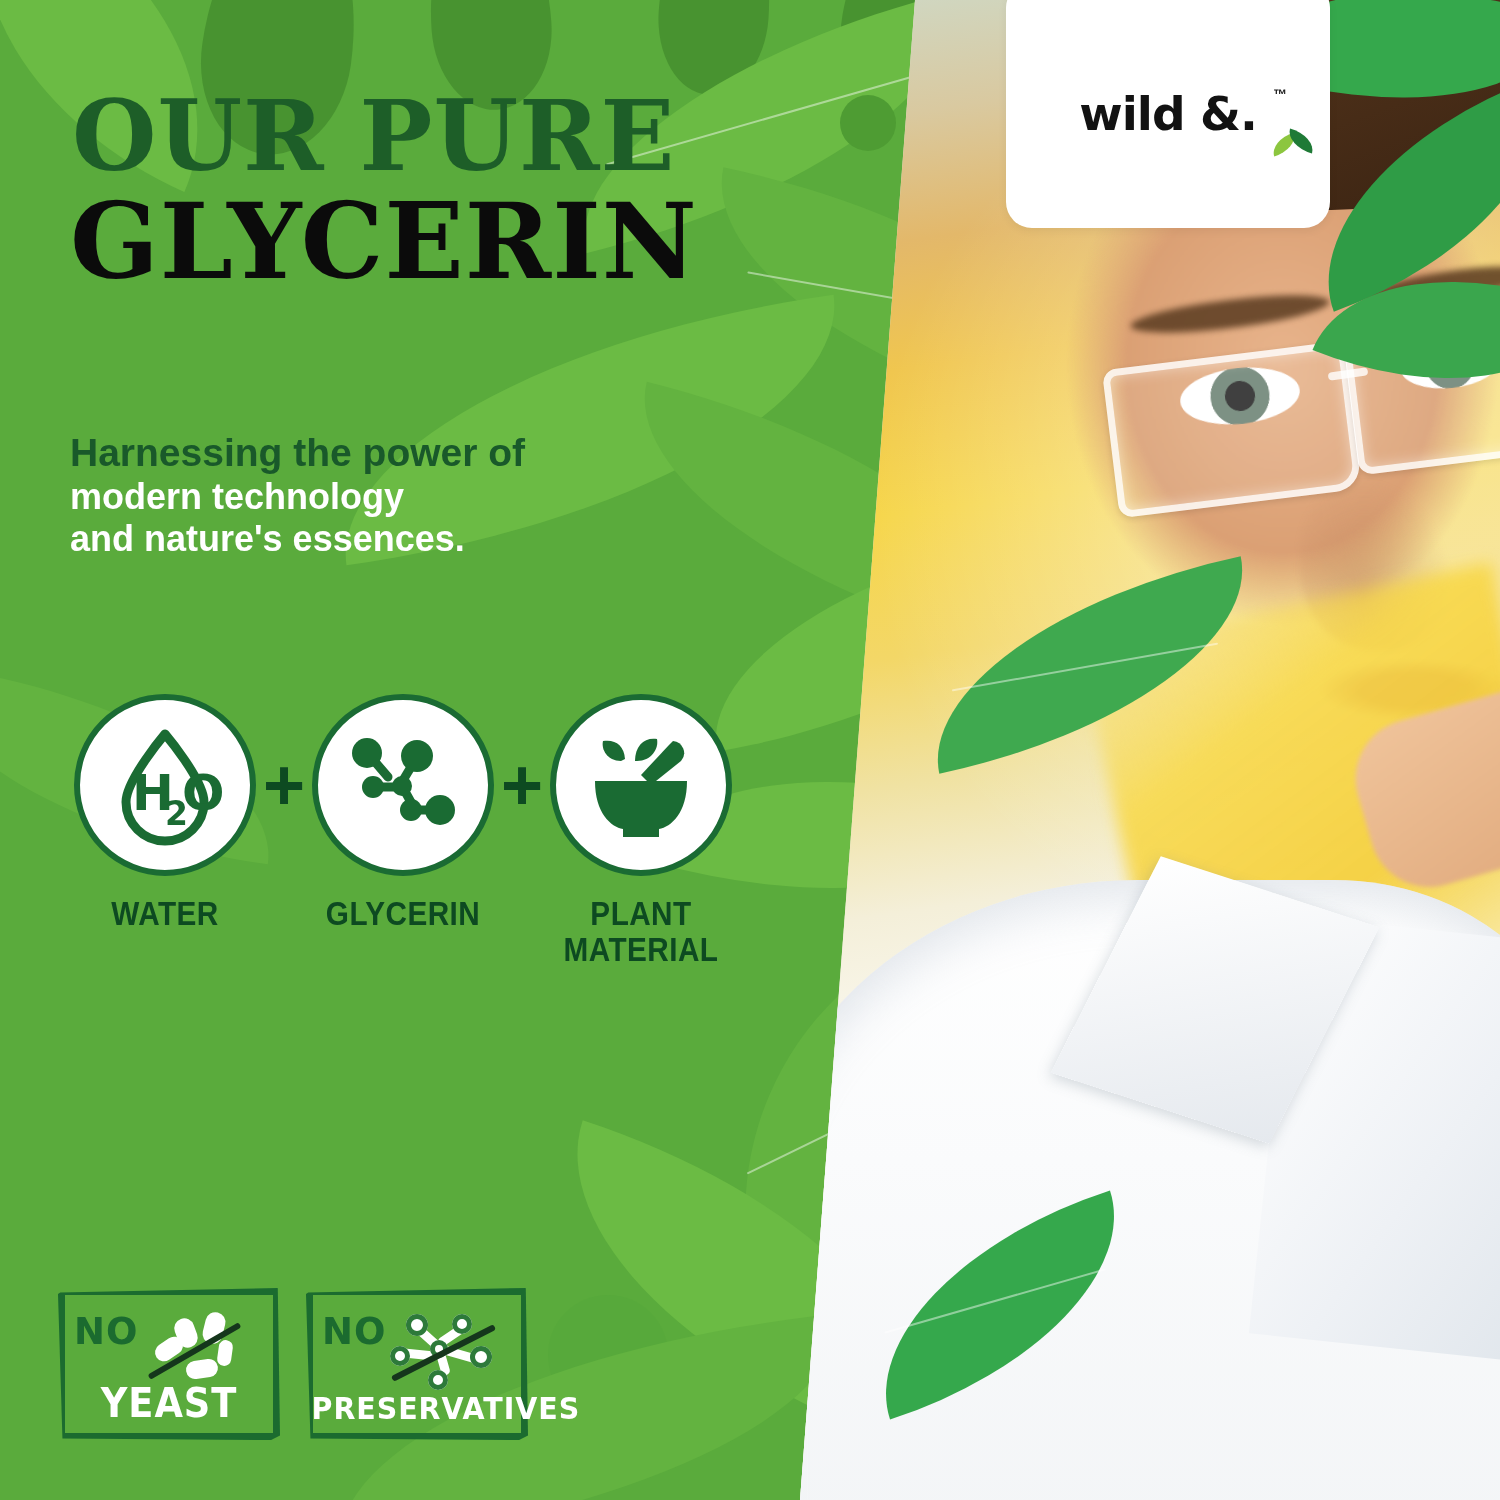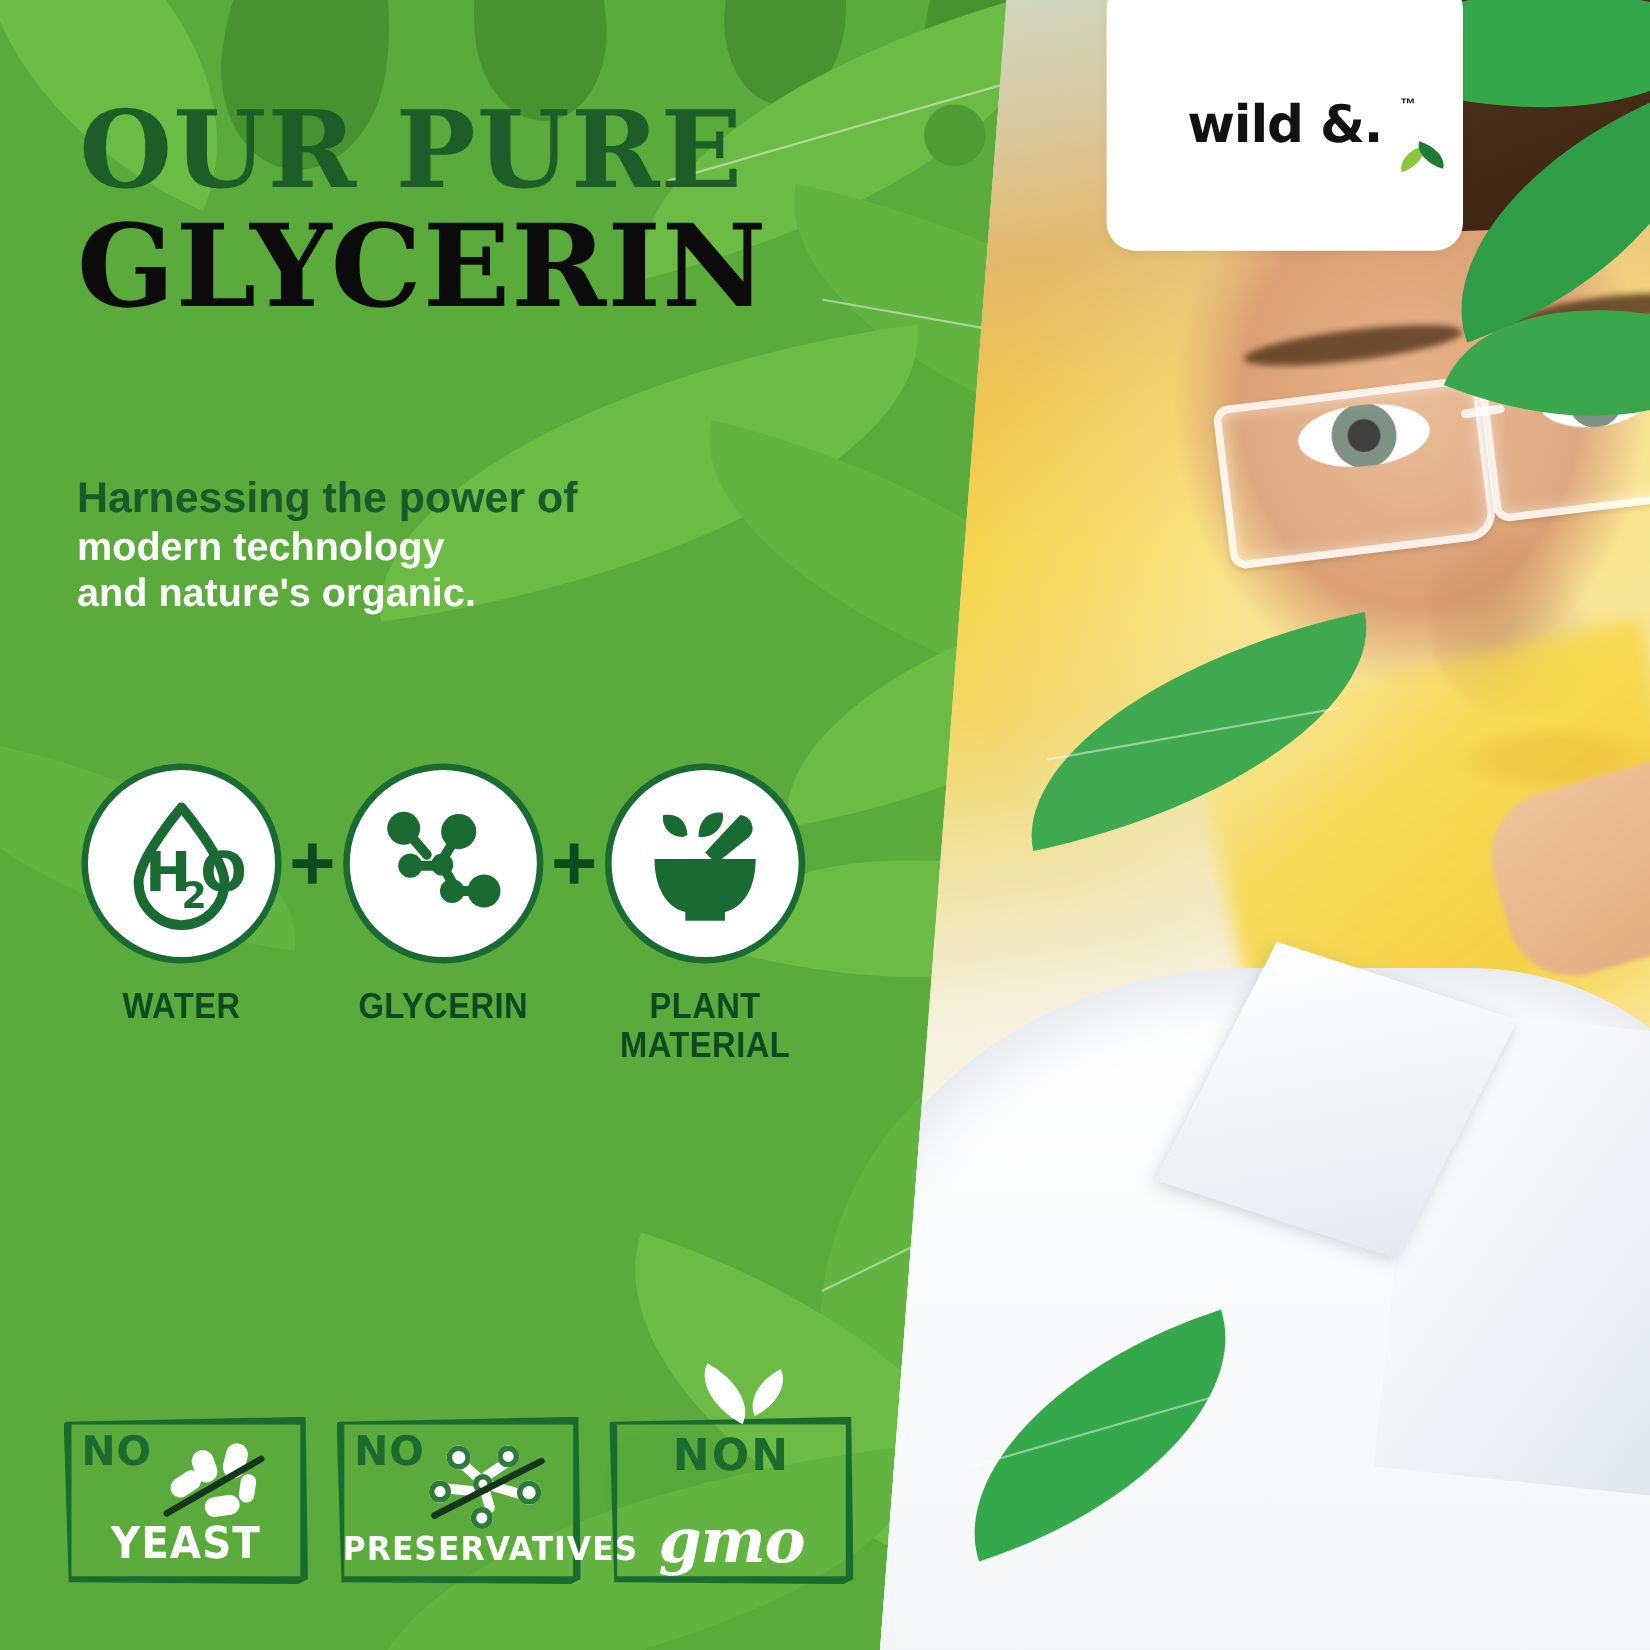--- a/index.html
+++ b/index.html
@@ -201,21 +201,21 @@
   }
 
   
   .claims{position:absolute;left:58px;top:1288px;width:760px;display:flex;gap:26px;}
   .claim{position:relative;width:222px;height:152px;}
   .claim-frame{
     position:absolute;inset:0;border:7px solid #1b6b2f;border-radius:3px;
     clip-path:polygon(1% 3%,99% 0,100% 97%,96% 100%,2% 99%,0 4%);
   }
   .claim-no{
-    position:absolute;left:16px;top:10px;
+    position:absolute;left:16px;top:22px;
     font-family:"DejaVu Sans",sans-serif;font-weight:700;font-size:37px;
     color:#1b6b2f;letter-spacing:1px;
   }
   .claim-word{
     position:absolute;left:0;right:0;bottom:14px;text-align:center;
     font-family:"DejaVu Sans",sans-serif;font-weight:700;color:#ffffff;
     letter-spacing:1px;
   }
   .claim-word.yeast{font-size:40px;transform:scaleX(.92);}
   .claim-word.pres{font-size:30px;transform:scaleX(.95);}
@@ -323,21 +323,21 @@
   </div>
 
   <div class="headline">
     <h1 class="hl1">OUR PURE</h1>
     <h1 class="hl2">GLYCERIN</h1>
   </div>
 
   <div class="lead">
     <p class="lead-1">Harnessing the power of</p>
     <p class="lead-2">modern technology</p>
-    <p class="lead-2">and nature's organic.</p>
+    <p class="lead-2">and nature's essences.</p>
   </div>
 
   <div class="ingredients">
 
     <div class="ing">
       <div class="ing-circle">
         <svg width="126" height="126" viewBox="0 0 126 126">
           <path d="M63 12 C63 12 24 58 24 80 a39 39 0 0 0 78 0 C102 58 63 12 63 12 Z" fill="none" stroke="#1a6b33" stroke-width="9" stroke-linejoin="round"></path>
           <g fill="#1a6b33" font-family="DejaVu Sans, sans-serif" font-weight="700">
             <text x="30" y="88" font-size="50">H</text>
@@ -425,26 +425,17 @@
         <div class="atom" style="left:146px;top:26px;width:20px;height:20px;box-shadow:inset 0 0 0 5px #2d7a3a;"></div>
         <div class="atom" style="left:84px;top:58px;width:20px;height:20px;box-shadow:inset 0 0 0 5px #2d7a3a;"></div>
         <div class="atom" style="left:164px;top:58px;width:22px;height:22px;box-shadow:inset 0 0 0 5px #2d7a3a;"></div>
         <div class="atom" style="left:124px;top:52px;width:18px;height:18px;box-shadow:inset 0 0 0 5px #2d7a3a;"></div>
         <div class="atom" style="left:122px;top:82px;width:20px;height:20px;box-shadow:inset 0 0 0 5px #2d7a3a;"></div>
         <div class="slash" style="left:80px;top:62px;width:115px;transform:rotate(-27deg);"></div>
       </div>
       <div class="claim-word pres">PRESERVATIVES</div>
     </div>
 
-    <div class="claim">
-      <div class="claim-frame"></div>
-      <div>
-        <div class="wleaf" style="left:78px;top:-38px;width:54px;height:34px;transform:rotate(28deg);"></div>
-        <div class="wleaf" style="left:124px;top:-36px;width:40px;height:28px;border-radius:100% 0 100% 0;transform:rotate(-26deg);"></div>
-      </div>
-      <div class="claim-non">NON</div>
-      <div class="claim-gmo">gmo</div>
-    </div>
 
   </div>
 
 
 </div>
 
 </body></html>

